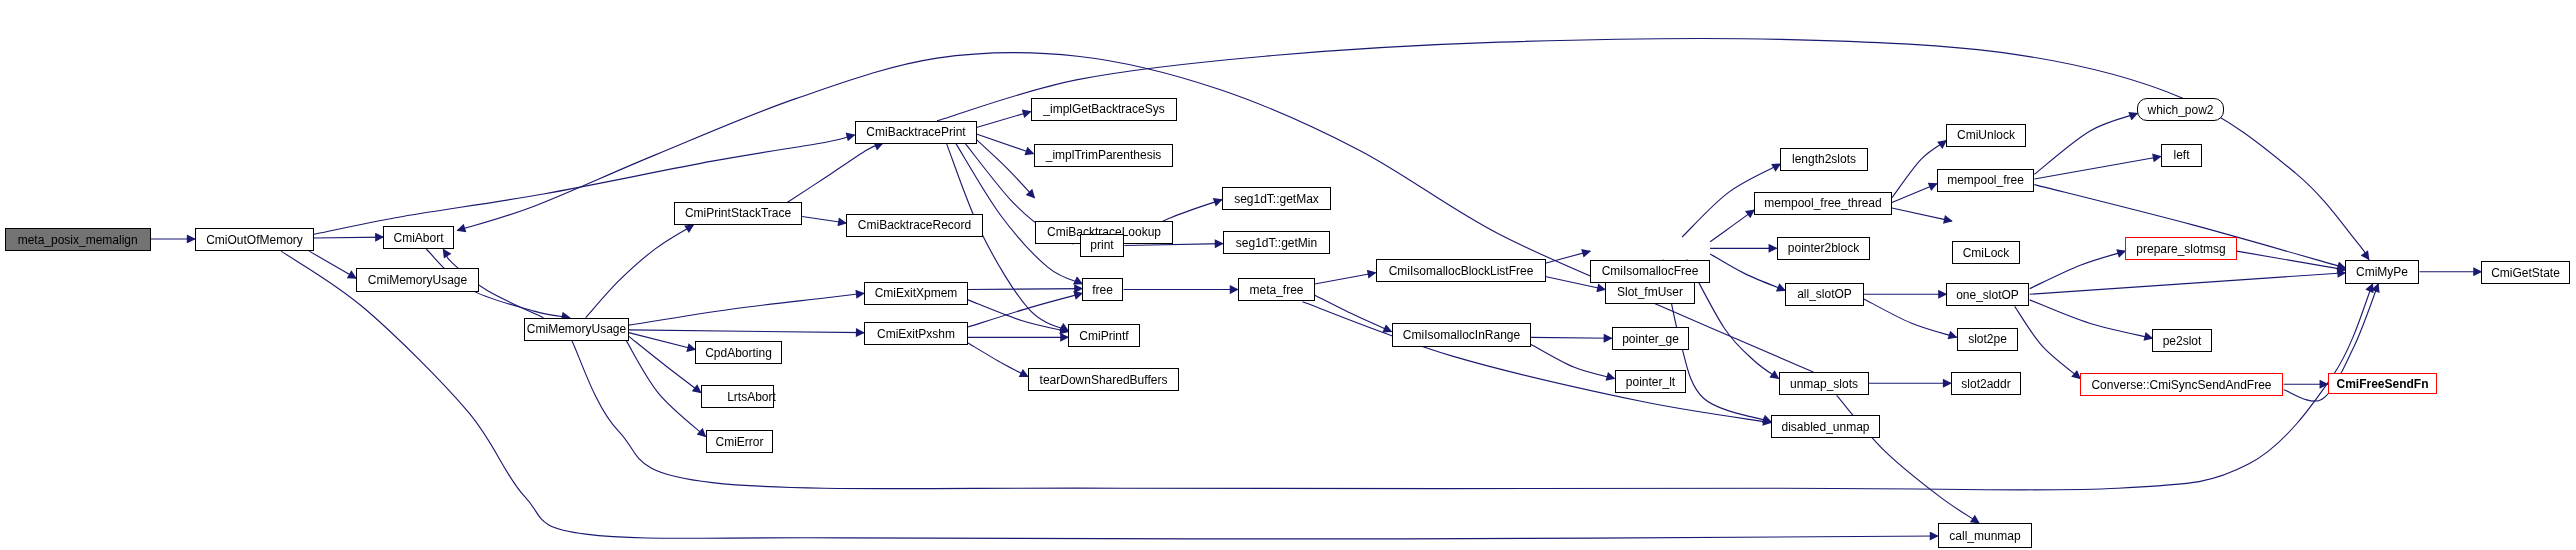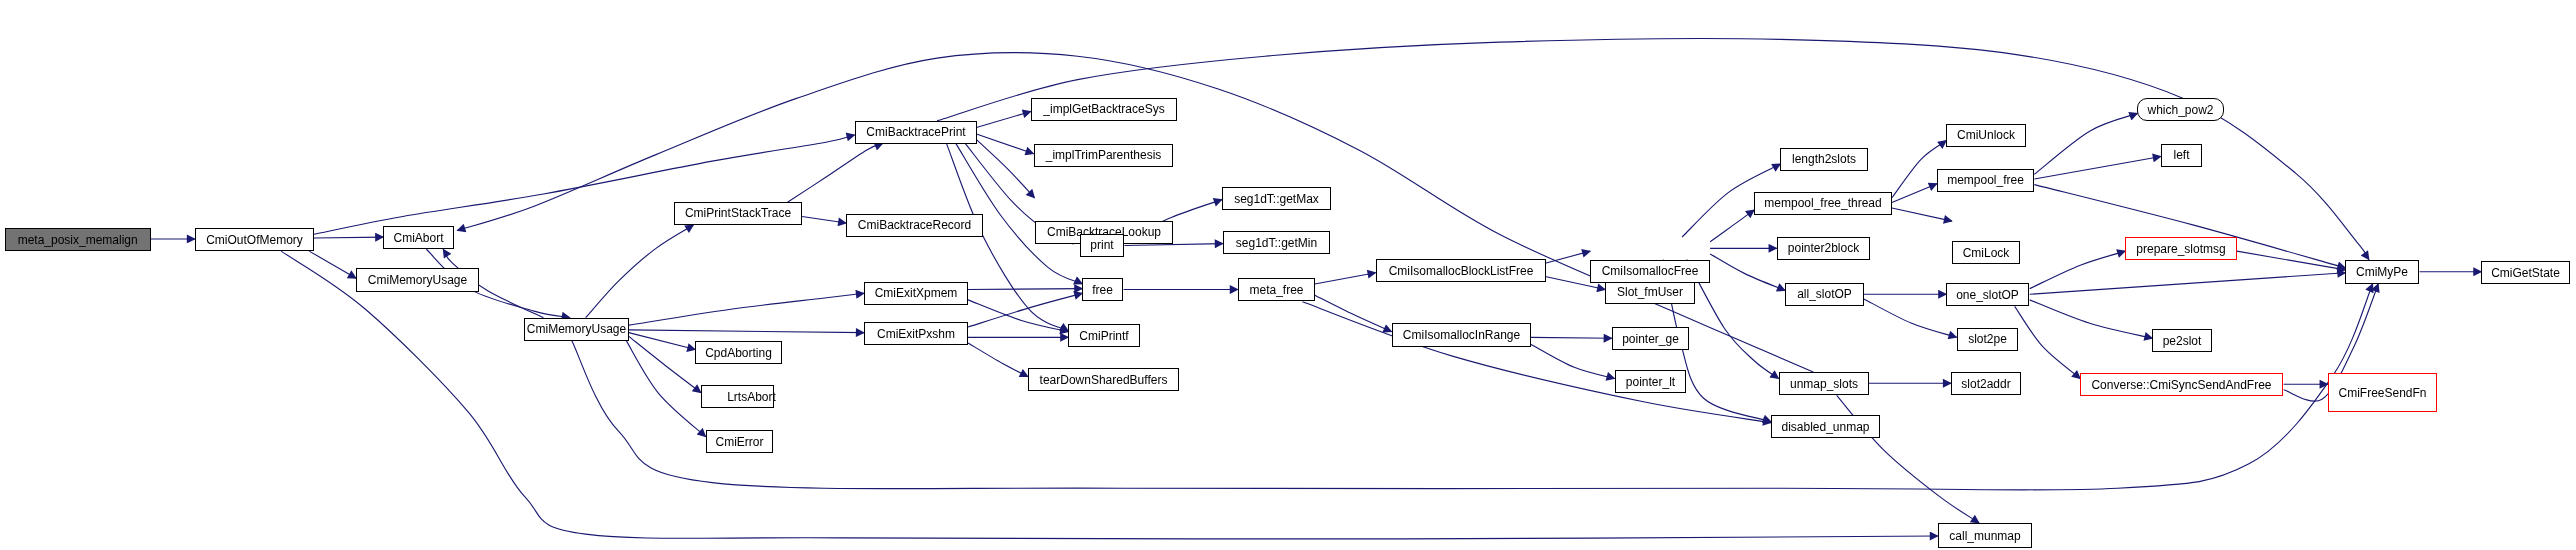--- a/index.html
+++ b/index.html
@@ -131,17 +131,17 @@
       <div class="node" data-interactable="true" style="left: 1946px; top: 283px; width: 83px; height: 23.4px;">one_slotOP</div>
       <div class="node" data-interactable="true" style="left: 1957px; top: 328px; width: 61px; height: 22.5px;">slot2pe</div>
       <div class="node" data-interactable="true" style="left: 1951px; top: 372px; width: 70px; height: 23.4px;">slot2addr</div>
       <div class="node red" data-interactable="true" style="left: 2125px; top: 237px; width: 112px; height: 23.4px;">prepare_slotmsg</div>
       <div class="node" data-interactable="true" style="left: 2137px; top: 98px; width: 87px; height: 23.4px; border-radius: 10px;">which_pow2</div>
       <div class="node" data-interactable="true" style="left: 2161px; top: 144px; width: 41px; height: 22.5px;">left</div>
       <div class="node" data-interactable="true" style="left: 2152px; top: 329px; width: 60px; height: 23.4px;">pe2slot</div>
       <div class="node red" data-interactable="true" style="left: 2080px; top: 373px; width: 203px; height: 23.4px;">Converse::CmiSyncSendAndFree</div>
       <div class="node" data-interactable="true" style="left: 2345px; top: 260px; width: 74px; height: 24px;">CmiMyPe</div>
       <div class="node" data-interactable="true" style="left: 2481px; top: 261px; width: 89px; height: 23.4px;">CmiGetState</div>
-      <div class="node red" data-interactable="true" style="left: 2328px; top: 373px; width: 109px; height: 39px;">CmiFreeSendFn</div>
+      <div class="node red" data-interactable="true" style="left: 2328px; top: 373px; width: 109px; height: 21px; font-weight: bold;">CmiFreeSendFn</div>
       <div class="node" data-interactable="true" style="left: 1938px; top: 523px; width: 94px; height: 25px;">call_munmap</div>
     </div>
 </div>
 
 
 </body></html>

